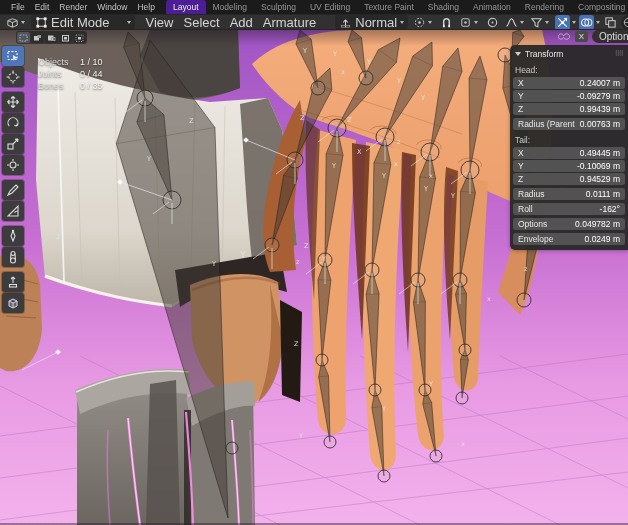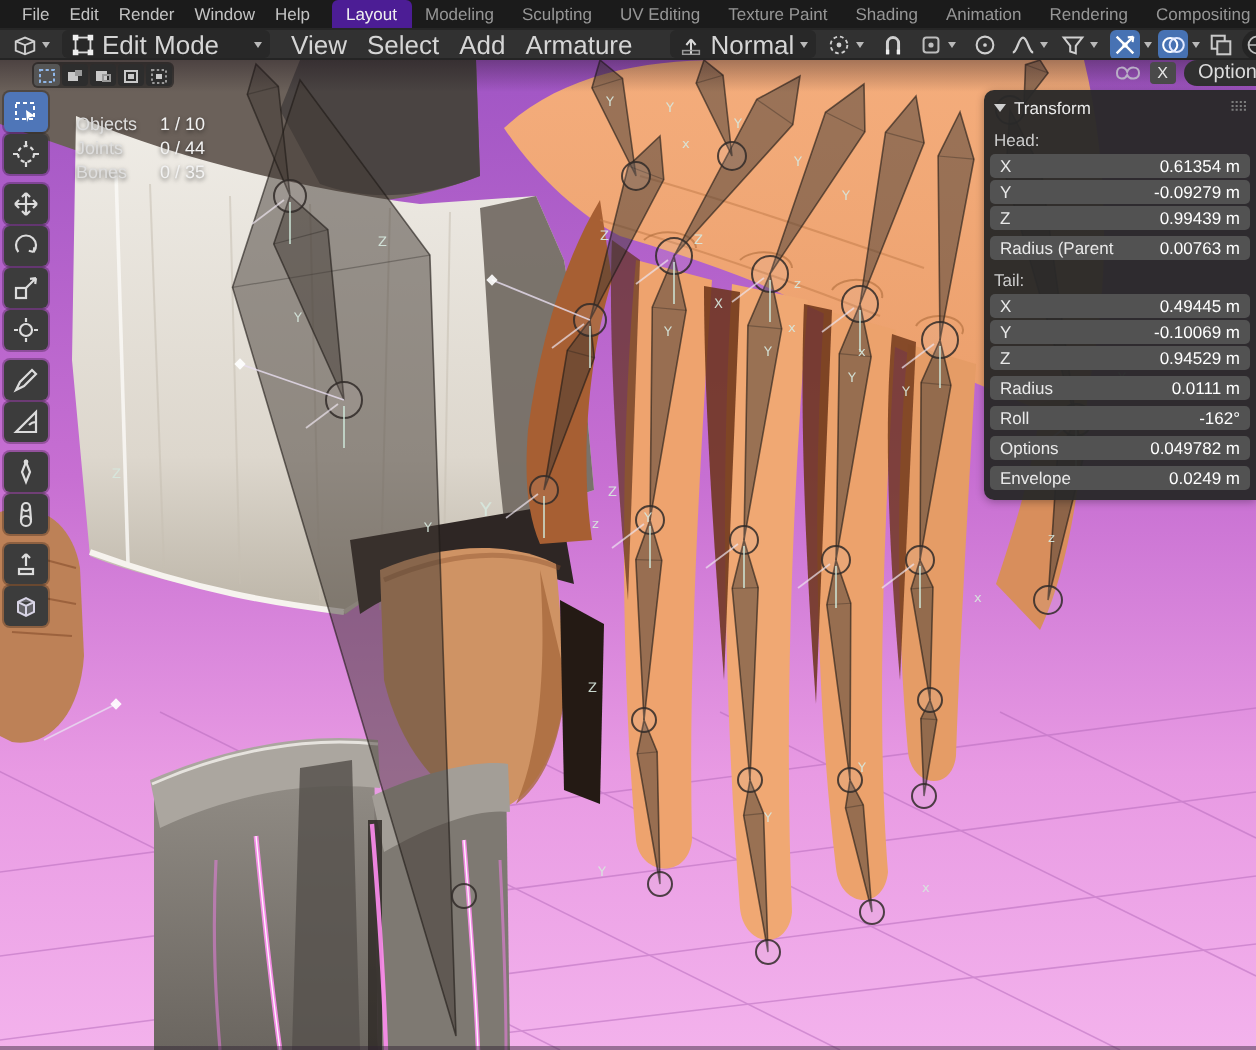--- a/index.html
+++ b/index.html
@@ -52,21 +52,21 @@
   #stats .srow{display:flex;}
   #stats .slabel{width:42px;color:#dedede;}
   #stats .sval{color:#f2f2f2;}
   
   #editopts{position:absolute;top:0;right:0;display:flex;align-items:center;gap:4px;height:13px;}
   #mirror-x{background:#4a4a4a;border-radius:2px;color:#e8e8e8;font-size:8px;line-height:11px;
             padding:0 4px;}
   #options-btn{background:#303030;border-radius:7px 0 0 7px;color:#dcdcdc;font-size:10px;
                line-height:13px;padding:0 0 0 7px;width:29px;overflow:hidden;}
   
-  #npanel{position:absolute;top:15px;right:0;width:136px;background:rgba(41,41,41,.96);
+  #npanel{position:absolute;top:15px;right:0;width:118px;background:rgba(41,41,41,.96);
           border-radius:5px 0 0 5px;padding:3px 3px 4px 3px;box-sizing:border-box;
           font-size:8.5px;color:#e3e3e3;box-shadow:0 1px 4px rgba(0,0,0,.3);}
   #npanel .phead{display:flex;align-items:center;gap:4px;padding:1px 2px 3px 2px;color:#e9e9e9;}
   #npanel .grip{margin-left:auto;color:#7c7c7c;font-size:7px;letter-spacing:-1px;
                 font-family:"DejaVu Sans",sans-serif;}
   .pcrt{width:0;height:0;border-left:3px solid transparent;border-right:3px solid transparent;
         border-top:4px solid #cfcfcf;display:inline-block;}
   .seclabel{color:#cccccc;margin:3px 0 2px 2px;}
   .prow{display:flex;justify-content:space-between;align-items:center;background:#525252;
         border-radius:2.5px;height:12px;line-height:12px;padding:0 5px;margin-bottom:1px;}
@@ -615,21 +615,21 @@
 
     <div id="npanel">
       <div class="phead">
         <span class="pcrt"></span>
         <span>Transform</span>
         <span class="grip">⠿⠿</span>
       </div>
       <div class="seclabel">Head:</div>
       <div class="prow">
           <span class="pl">X</span>
-          <span class="pv">0.61354 m</span>
+          <span class="pv">0.24007 m</span>
         </div>
       <div class="prow">
           <span class="pl">Y</span>
           <span class="pv">-0.09279 m</span>
         </div>
       <div class="prow">
           <span class="pl">Z</span>
           <span class="pv">0.99439 m</span>
         </div>
       <div class="prow solo">

